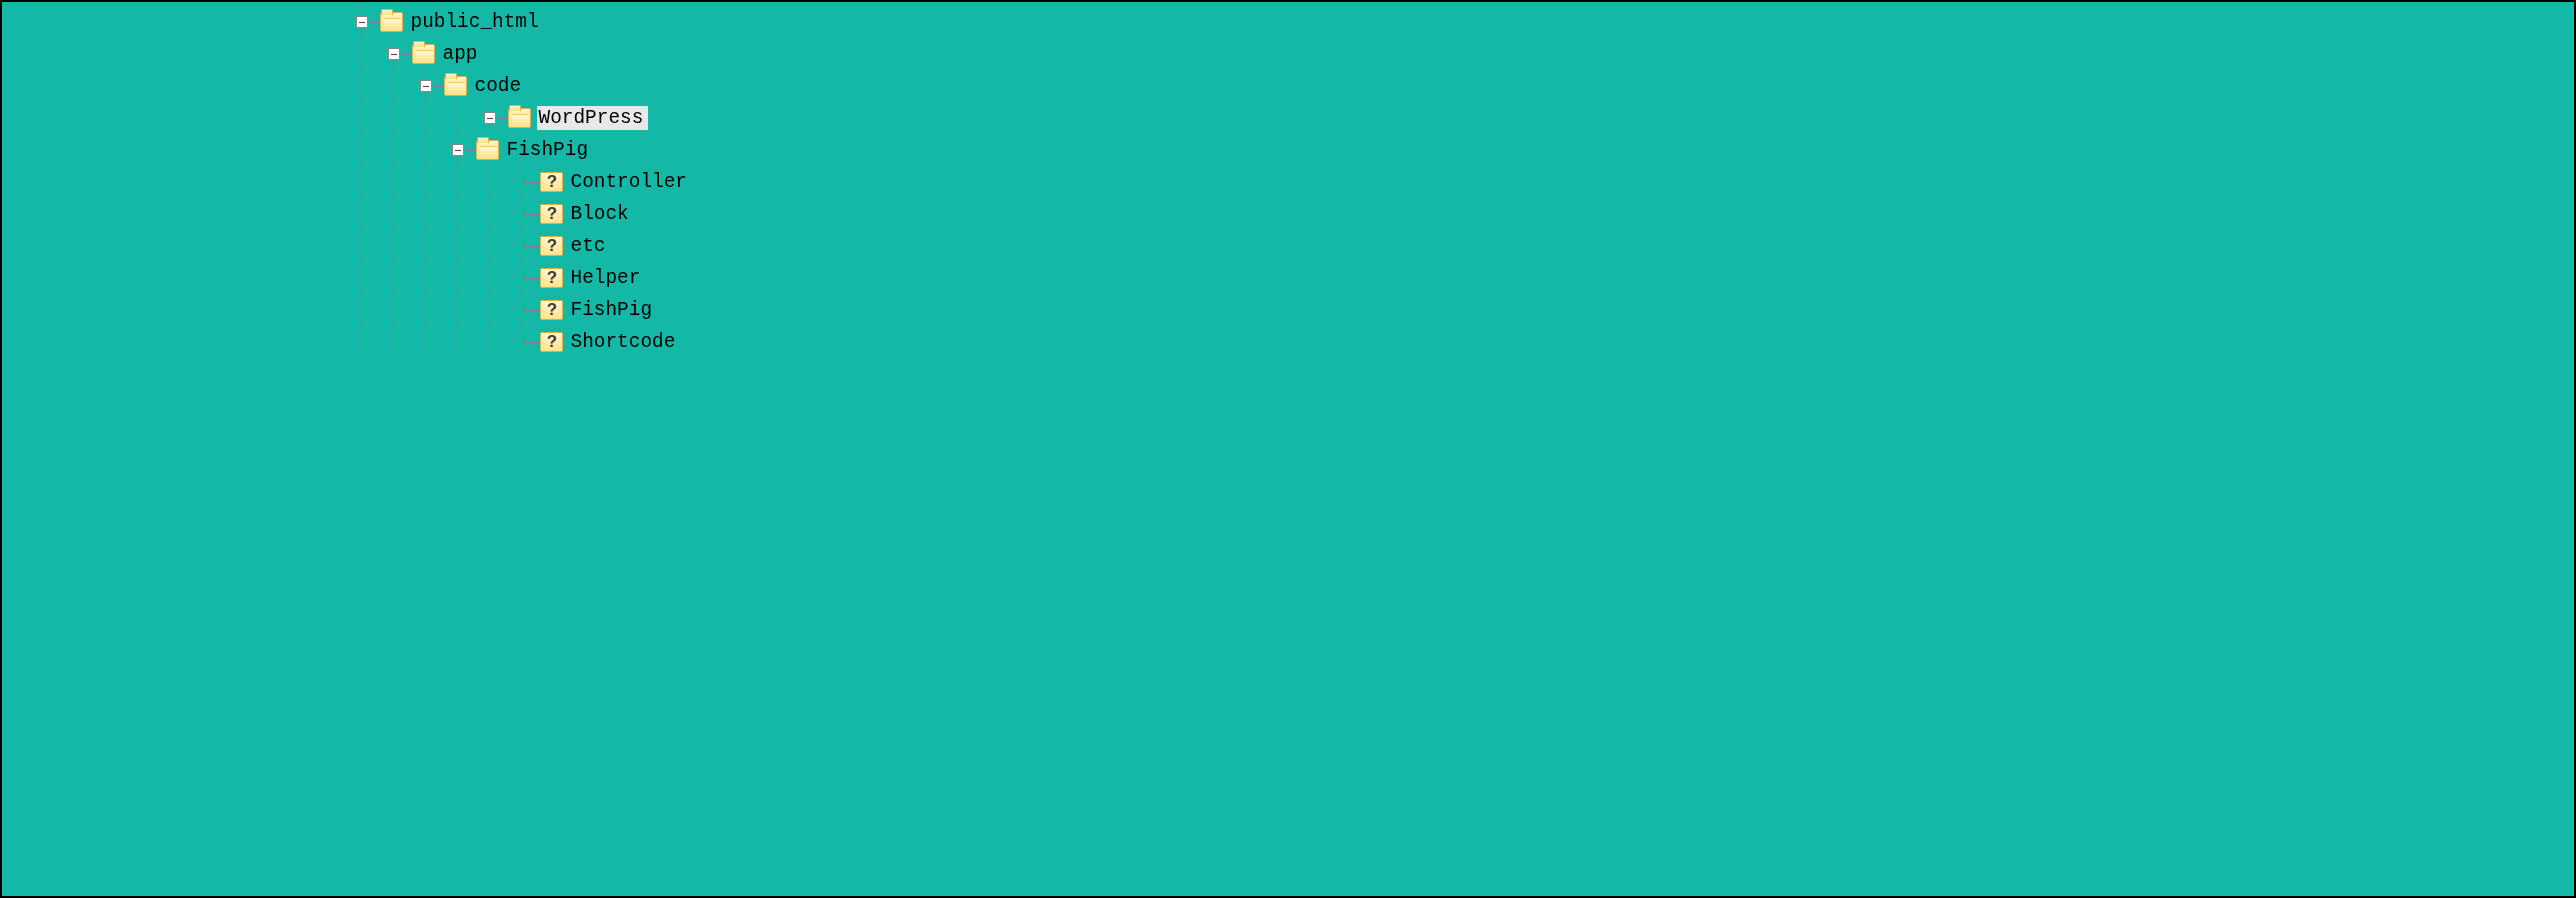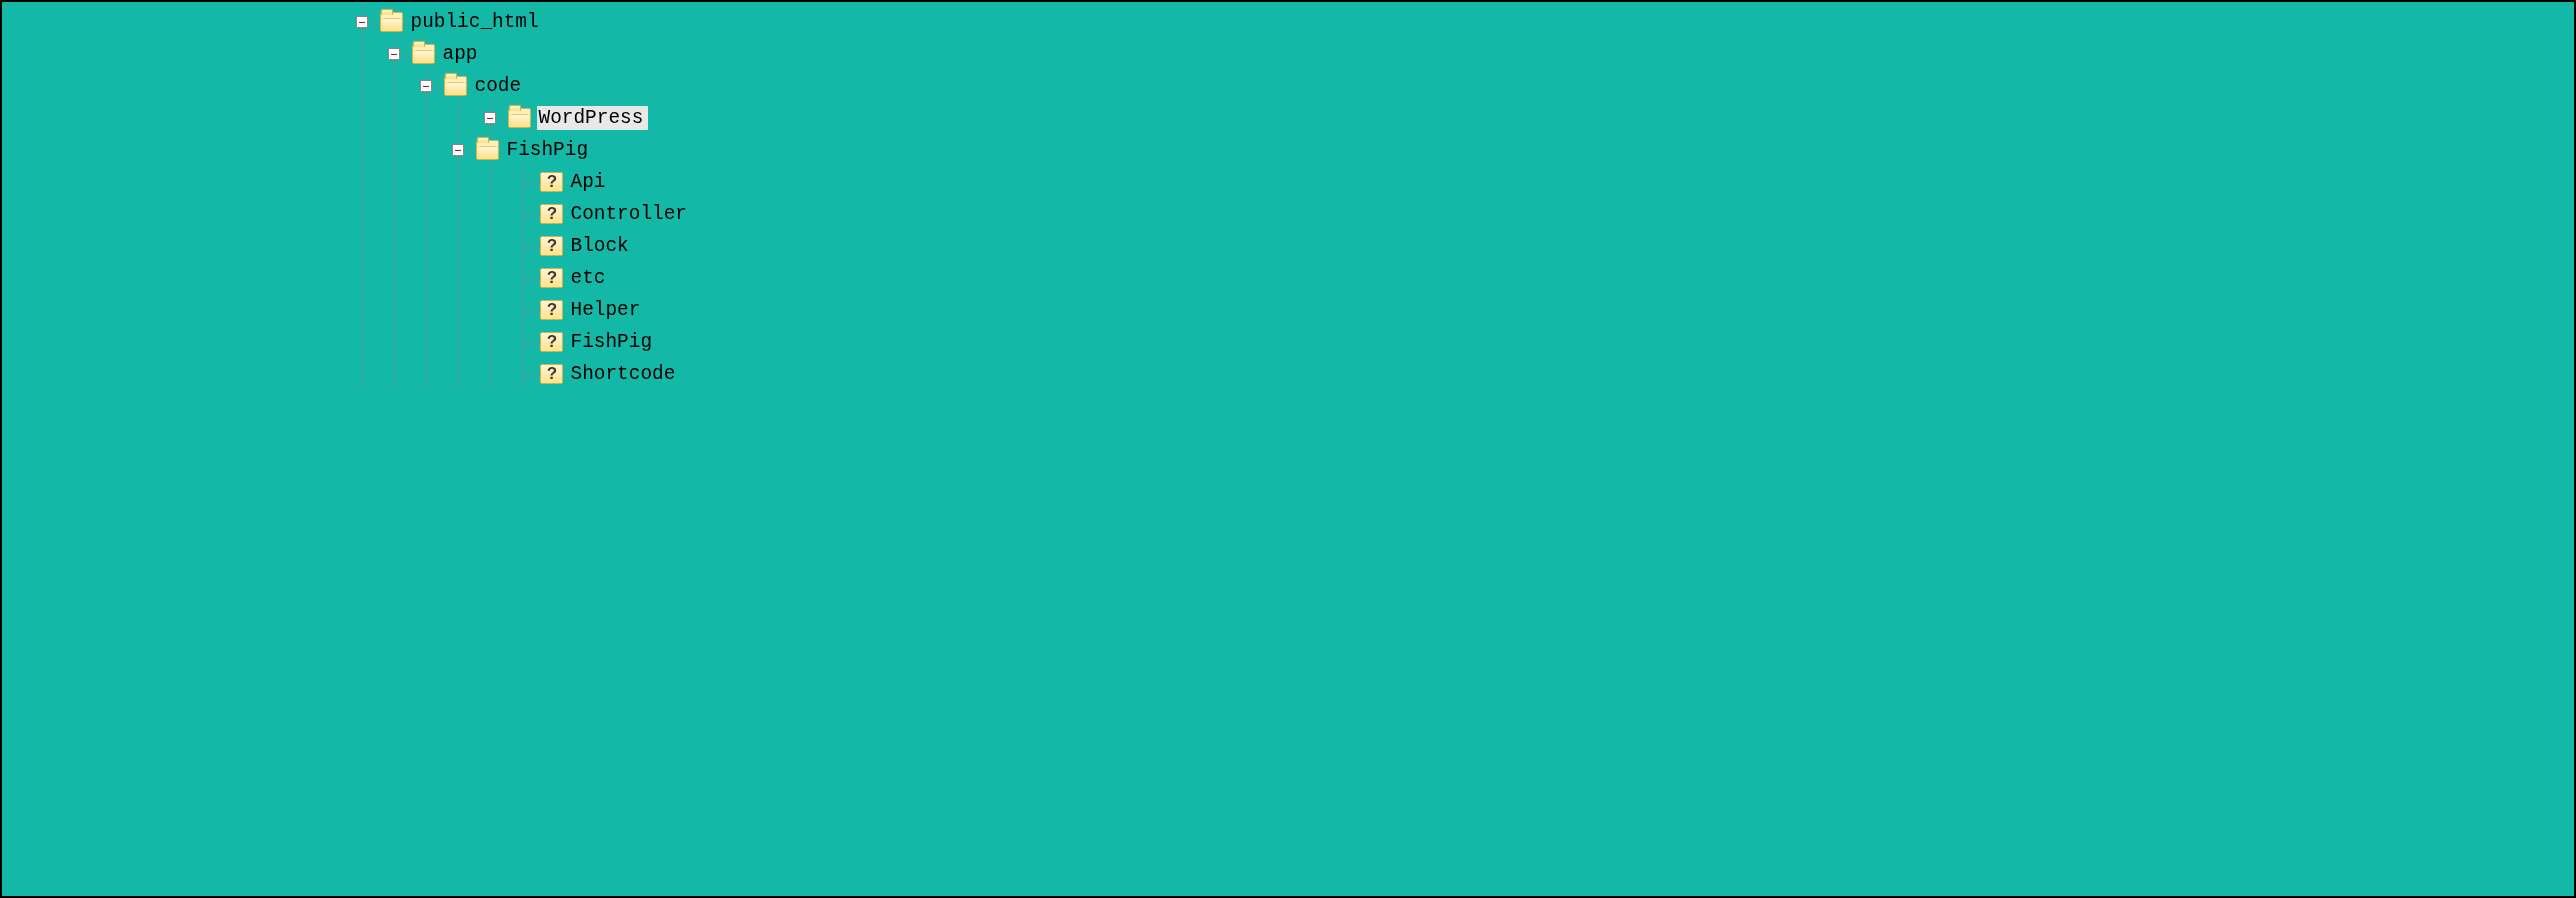--- a/index.html
+++ b/index.html
@@ -238,30 +238,20 @@
       <span class="spacer v"></span>
       <span class="spacer v"></span>
       <span class="toggle cont">
           <span class="box"></span>
           <span class="hz"></span>
         </span>
       <span class="ico folder"></span>
       <span class="label">FishPig</span>
     </div>
 
-    <div class="row">
-      <span class="spacer v"></span>
-        <span class="spacer v"></span>
-        <span class="spacer v"></span>
-        <span class="spacer v"></span>
-        <span class="spacer v"></span>
-      <span class="branch"></span>
-      <span class="ico unknown"></span>
-      <span class="label">Api</span>
-    </div>
 
     <div class="row">
       <span class="spacer v"></span>
         <span class="spacer v"></span>
         <span class="spacer v"></span>
         <span class="spacer v"></span>
         <span class="spacer v"></span>
       <span class="branch"></span>
       <span class="ico unknown"></span>
       <span class="label">Controller</span>

